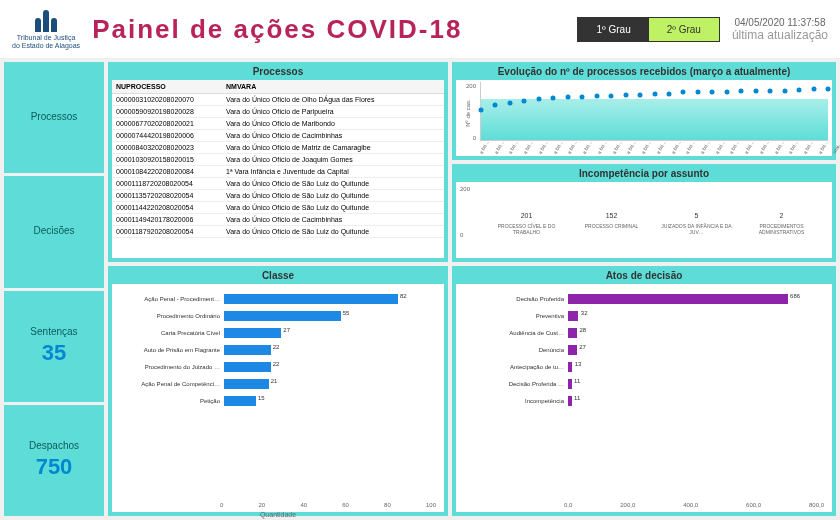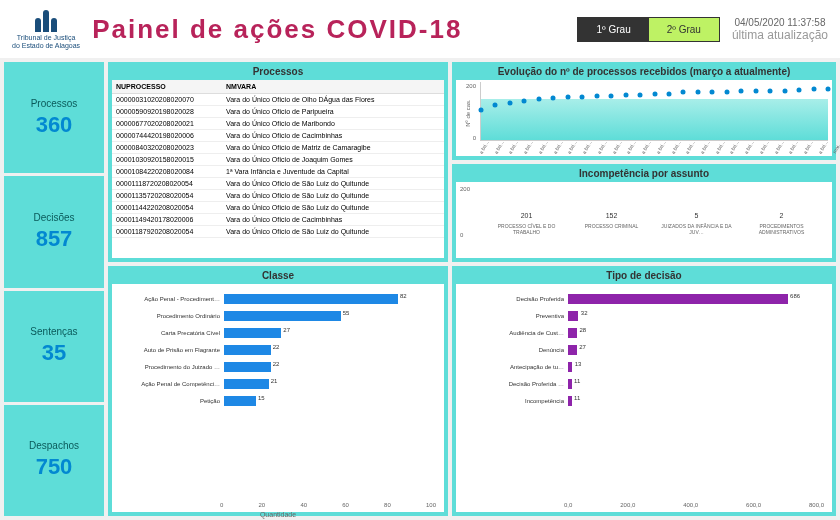--- a/index.html
+++ b/index.html
@@ -77,25 +77,23 @@
   <div class="ts">
     <div>04/05/2020 11:37:58</div>
     <div class="ts-sub">última atualização</div>
   </div>
 </div>
 
 <div class="main">
   <div class="kpis" id="kpis">
       <div class="kpi">
         <div class="kpi-label">Processos</div>
-        <div class="kpi-val">360</div>
       </div>
       <div class="kpi">
         <div class="kpi-label">Decisões</div>
-        <div class="kpi-val">857</div>
       </div>
       <div class="kpi">
         <div class="kpi-label">Sentenças</div>
         <div class="kpi-val">35</div>
       </div>
       <div class="kpi">
         <div class="kpi-label">Despachos</div>
         <div class="kpi-val">750</div>
       </div>
     </div>
@@ -321,21 +319,21 @@
             <span>40</span>
             <span>60</span>
             <span>80</span>
             <span>100</span>
           </div>
         <div class="hxlabel">Quantidade</div>
       </div>
     </div>
 
     <div class="panel">
-      <div class="panel-title">Tipo de decisão</div>
+      <div class="panel-title">Atos de decisão</div>
       <div class="chart-area" style="position:relative">
         <div class="hbars" id="decisaobars">
             <div class="hbar">
               <div class="hbar-lab">Decisão Proferida</div>
               <div class="hbar-track">
                 <div class="hbar-fill purple" style="width:85.75%"></div>
                 <span class="hbar-val" style="left:86.75%">686</span>
               </div>
             </div>
             <div class="hbar">

